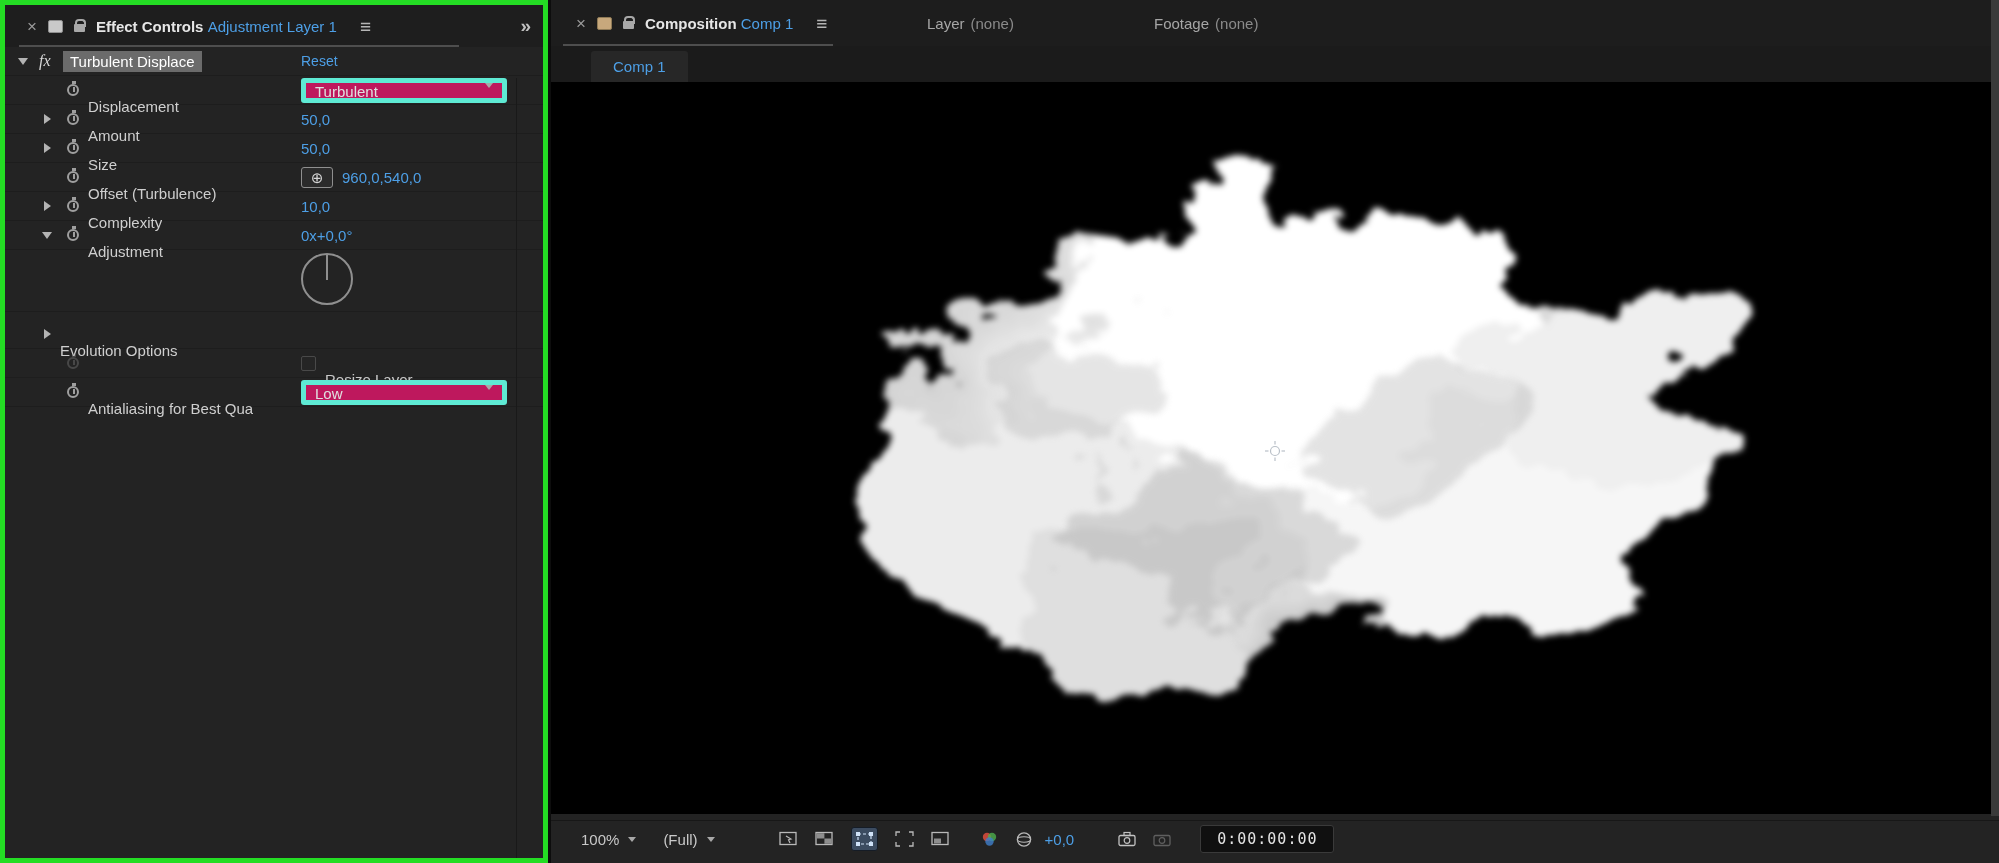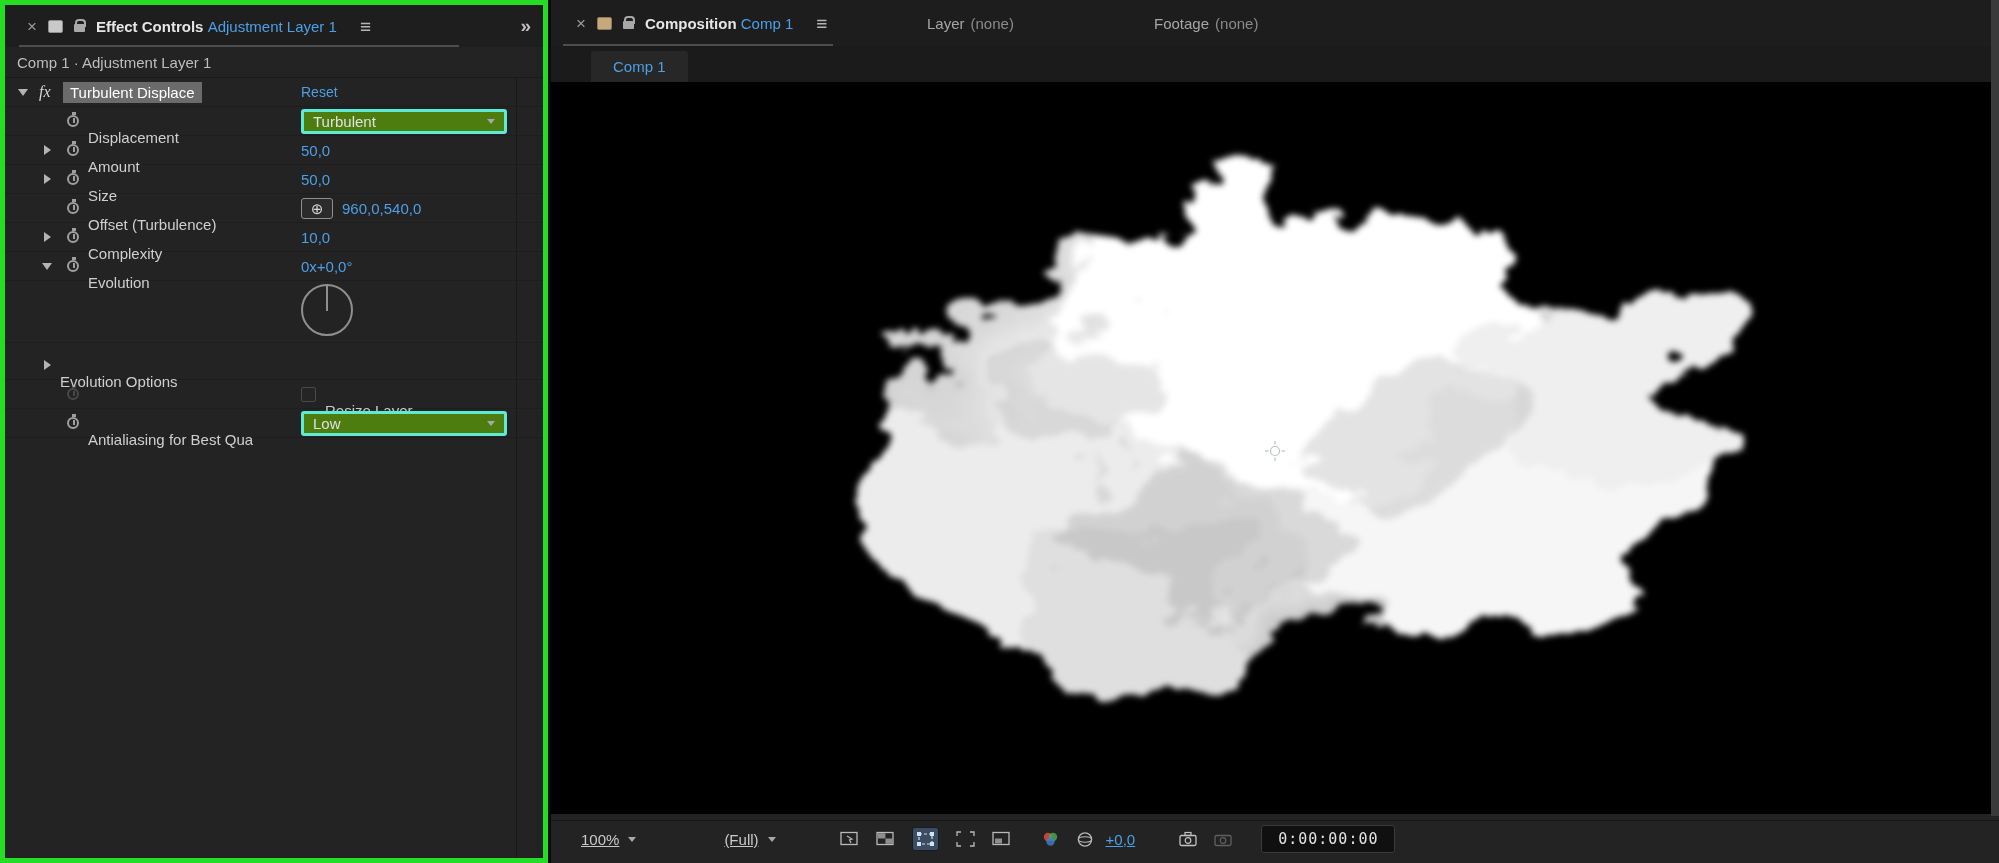--- a/index.html
+++ b/index.html
@@ -60,22 +60,22 @@
   .sw { width:12px; height:12px; border:2px solid #9f9f9f; border-radius:50%; position:relative; display:inline-block; }
   .sw::before { content:''; position:absolute; top:-5px; left:3px; width:4px; height:3px; background:#9f9f9f; }
   .sw::after  { content:''; position:absolute; left:4px; top:1px; width:2px; height:5px; background:#9f9f9f; }
   .sw.dim { opacity:.4; }
 
   .fx-badge { font-style:italic; font-family:"Liberation Serif", serif; color:#d6d6d6; font-size:16px; margin-left:8px; width:22px; }
   .eff-name { background:#6b6b6b; color:#ffffff; padding:2px 7px; margin-left:2px; }
   .reset-link { color:#4d9fe6; font-size:14px; }
 
   .dd {
-    width:206px; height:25px; background:#4d7c0f; border:3px solid #5eead4; border-radius:3px;
-    display:flex; align-items:center; justify-content:space-between; padding:0 9px; color:#e0e0e0;
+    width:206px; height:25px; background:#be185d; border:5px solid #5eead4; border-radius:3px;
+    display:flex; align-items:flex-start; justify-content:space-between; padding:0 9px; color:#e0e0e0;
   }
   .xhair-box {
     width:32px; height:21px; border:1px solid #8f8f8f; border-radius:3px; background:#2b2b2b;
     display:flex; align-items:center; justify-content:center; color:#d6d6d6; font-size:15px; line-height:1;
   }
   .dial-row { height:62px; position:relative; border-bottom:1px solid #1d1d1d; }
   .dial {
     position:absolute; left:296px; top:3px; width:52px; height:52px;
     border:2px solid #8f8f8f; border-radius:50%;
   }
@@ -103,23 +103,23 @@
   }
 
   .viewer { position:absolute; top:82px; left:0; right:0; bottom:49px; background:#000; overflow:hidden; }
   .cloud-svg { position:absolute; left:149px; top:14px; }
   .anchor { position:absolute; left:713px; top:358px; width:22px; height:22px; }
 
   .comp-toolbar {
     position:absolute; left:0; right:0; bottom:6px; height:37px; background:#232323;
     display:flex; align-items:center; font-size:15px; color:#c9c9c9; border-top:1px solid #171717;
   }
-  .tool { display:flex; align-items:center; gap:9px;text-decoration:underline; }
+  .tool { display:flex; align-items:center; gap:9px; }
   .tool-zoom { margin-left:30px; }
-  .tool-res { margin-left:88px; }
+  .tool-res { margin-left:27px; }
   .ticons { margin-left:64px; display:flex; align-items:center; gap:17px; }
   .ticon { display:flex; align-items:center; justify-content:center; }
   .ticon.active { background:#3c4c61; border:1px solid #151c26; border-radius:3px; padding:3px; }
   .tool-channels { margin-left:30px; }
   .tool-sphere { margin-left:16px; }
   .tool-exposure { margin-left:12px; color:#4d9fe6; }
   .tool-camera { margin-left:44px; }
   .tool-snap2 { margin-left:16px; opacity:.38; }
   .timecode {
     margin-left:28px; background:#101010; border:1px solid #3a3a3a; border-radius:3px;
@@ -137,21 +137,20 @@
     <span class="panel-sq"></span>
     <span class="lock"></span>
     <span class="tab-title">
       <span>Effect Controls</span>
       <span class="tgt blue">Adjustment Layer 1</span>
     </span>
     <span class="menu-glyph">≡</span>
     <span class="overflow-glyph">»</span>
   </div>
 
-  <div class="ec-breadcrumb">Comp 1 · Adjustment Layer 1</div>
 
   <div class="ec-rows">
 
     <div class="row">
       <span class="slot" style="margin-left:10px;width:16px;">
         <span class="chev down"></span>
       </span>
       <span class="fx-badge">fx</span>
       <span class="eff-name">Turbulent Displace</span>
       <span class="val-col">
@@ -226,21 +225,21 @@
       </span>
     </div>
 
     <div class="row">
       <span class="slot chev-slot">
           <span class="chev down"></span>
         </span>
       <span class="slot sw-slot">
           <span class="sw"></span>
         </span>
-      <span class="plabel">Evolution</span>
+      <span class="plabel">Adjustment</span>
       <span class="val-col">
         <span class="blue">0x+0,0°</span>
       </span>
     </div>
 
     <div class="dial-row">
       <span class="dial"></span>
     </div>
 
     <div class="spacer8"></div>

